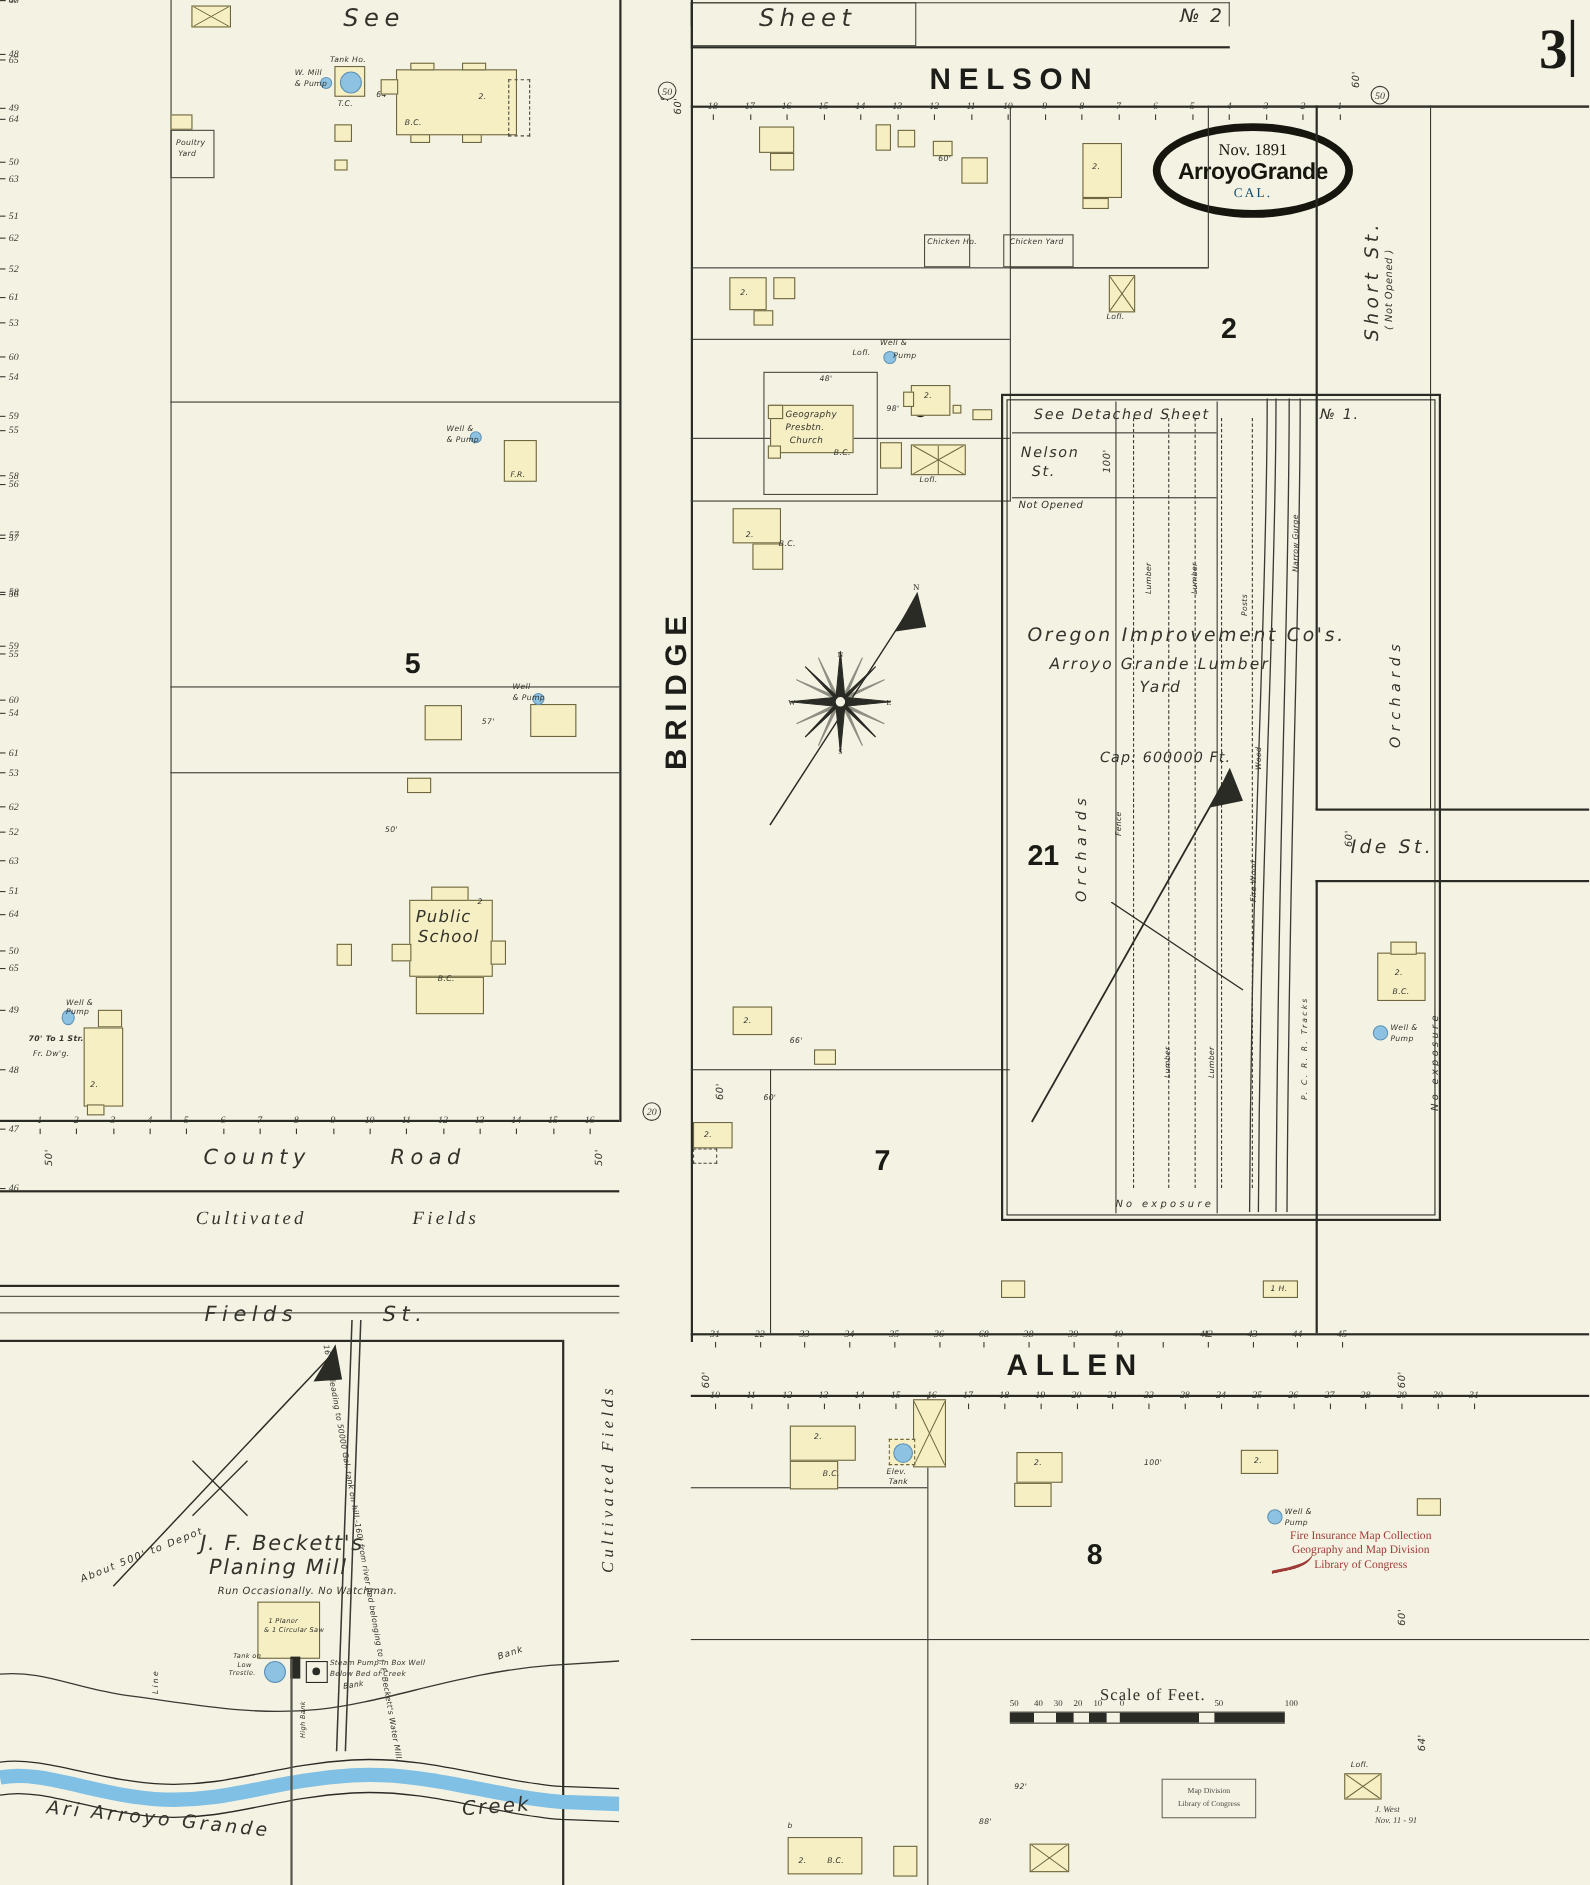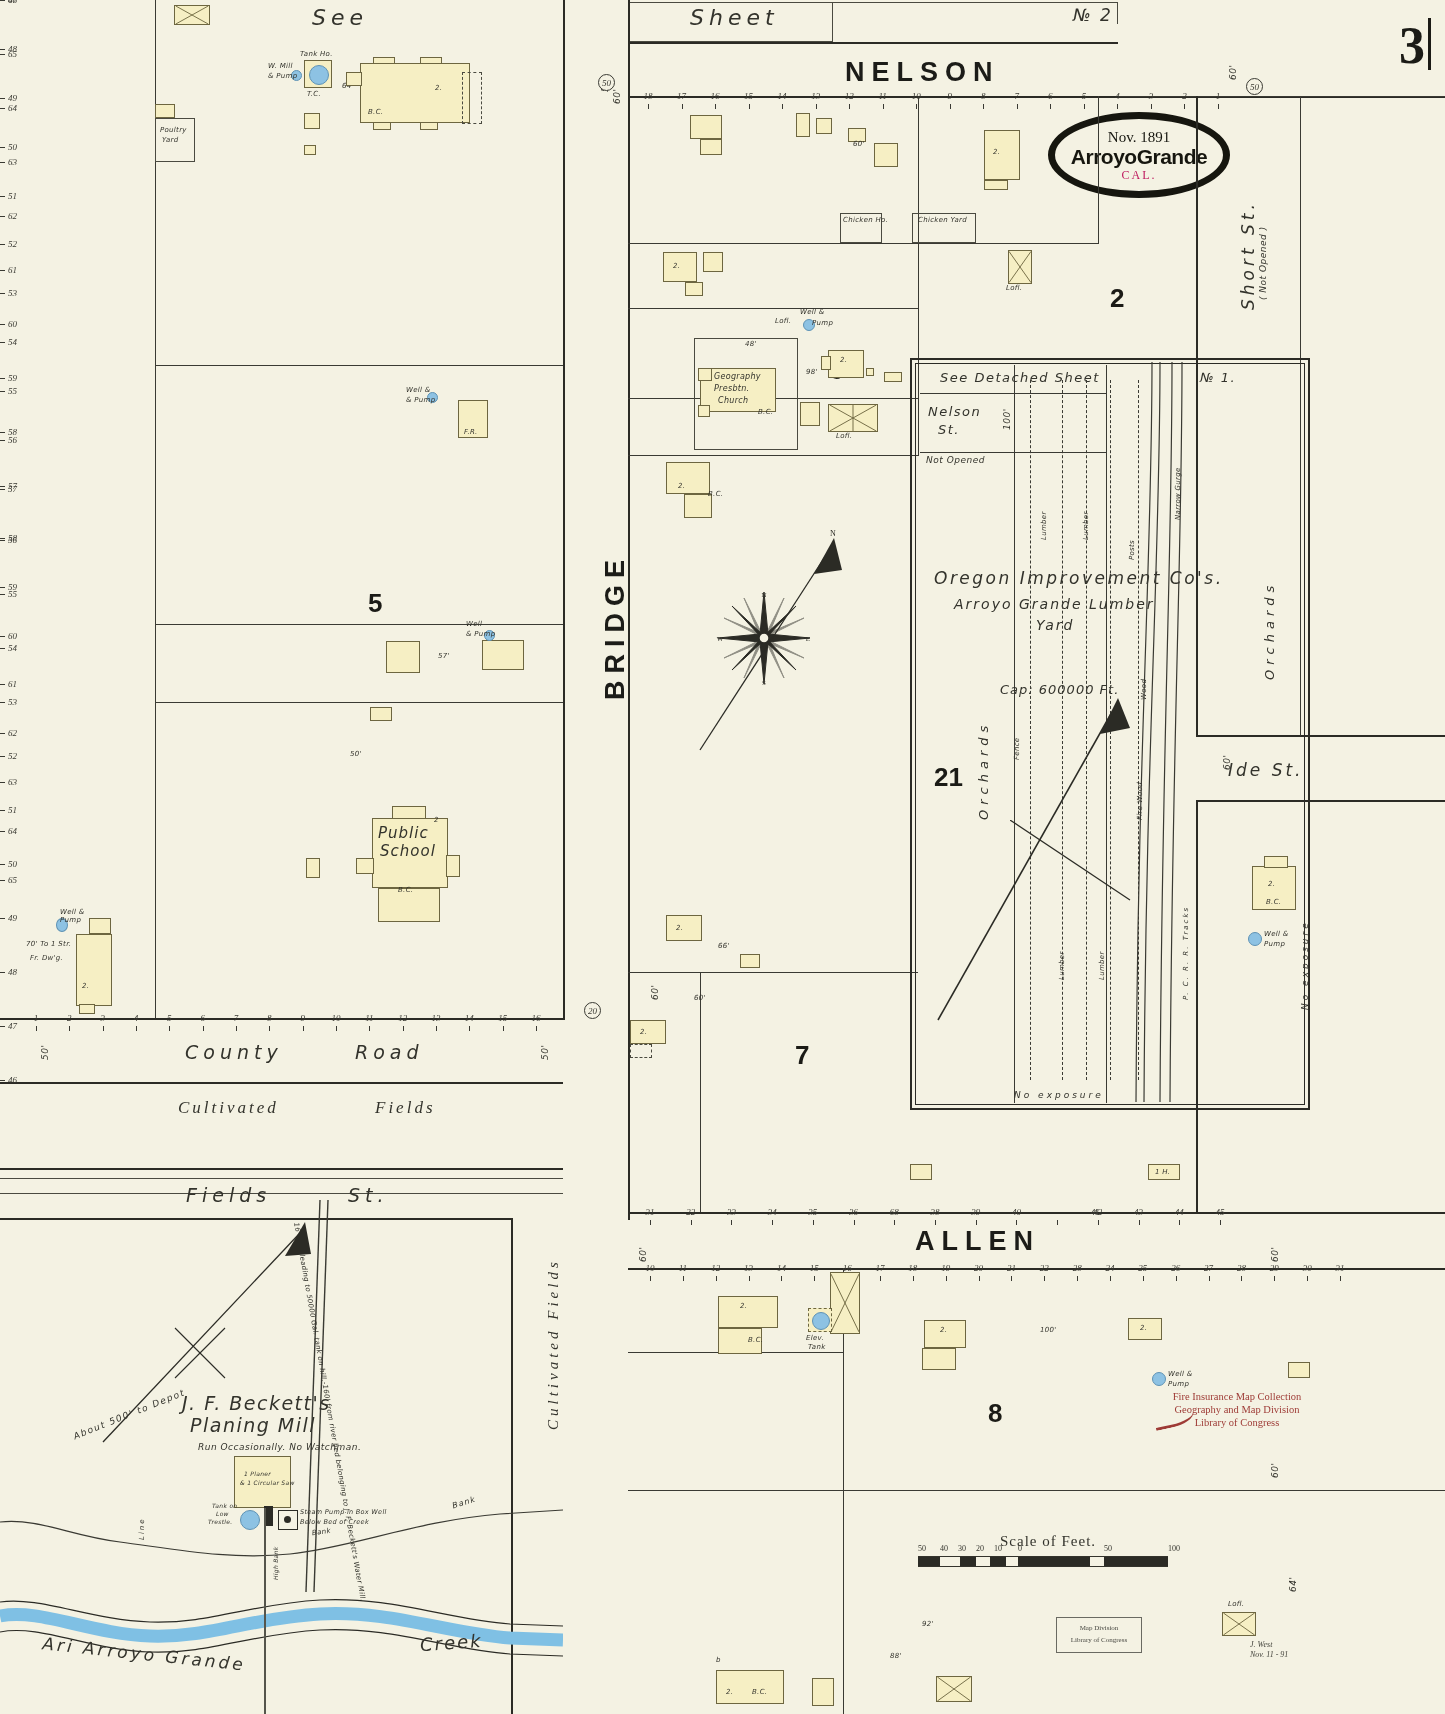--- a/index.html
+++ b/index.html
@@ -67,21 +67,21 @@
 
   
   #titleoval{
     position:absolute;left:1048px;top:112px;width:168px;height:72px;
     border:7px solid #16160f;border-radius:50%;
     display:flex;flex-direction:column;align-items:center;justify-content:center;
     background:#f4f2e3;
   }
   #titleoval .d{font-family:"Liberation Serif",serif;font-size:15px;color:#16160f;line-height:1;margin-bottom:1px;}
   #titleoval .n{font-family:"Liberation Sans",sans-serif;font-weight:bold;font-size:21px;letter-spacing:-.5px;color:#16160f;line-height:1;}
-  #titleoval .s{font-family:"Liberation Serif",serif;font-size:12px;letter-spacing:2px;color:#be185d;line-height:1;margin-top:2px;}
+  #titleoval .s{font-family:"Liberation Serif",serif;font-size:12px;letter-spacing:2px;color:#0c4a6e;line-height:1;margin-top:2px;}
 
   
   #compass{position:absolute;left:716px;top:590px;width:96px;height:96px;}
 
   
   #scalebar{position:absolute;left:918px;top:1556px;width:250px;}
   #scalebar .bar{position:relative;height:9px;background:#f4f2e3;border-top:1px solid #33332c;border-bottom:1px solid #33332c;}
   #scalebar .seg{position:absolute;top:0;height:9px;background:#2b2b25;}
   #scalebar .lbl{position:absolute;font-size:8px;font-family:"Liberation Serif",serif;color:#33332c;top:-12px;}
   #scaletitle{position:absolute;left:1000px;top:1533px;font-family:"Liberation Serif",serif;font-size:15px;color:#33332c;letter-spacing:1px;}
@@ -507,21 +507,21 @@
   <div class="hand t-tiny" style="left:434px;top:816px;">2</div>
   <div class="hand t-tiny" style="left:350px;top:750px;">50'</div>
   <div class="bldg" style="left:306px;top:858px;width:14px;height:20px;"></div>
 
   <div class="bldg" style="left:76px;top:934px;width:36px;height:72px;"></div>
   <div class="bldg" style="left:89px;top:918px;width:22px;height:16px;"></div>
   <div class="bldg" style="left:79px;top:1004px;width:16px;height:10px;"></div>
   <div class="well" style="left:56px;top:918px;width:10px;height:12px;"></div>
   <div class="hand t-tiny" style="left:60px;top:908px;">Well &amp;</div>
   <div class="hand t-tiny" style="left:60px;top:916px;">Pump</div>
-  <div class="hand t-tiny" style="left:26px;top:940px;">70' To 1 Str.</div>
+  <div class="hand t-tiny" style="left:26px;top:940px;font-weight:bold;">70' To 1 Str.</div>
   <div class="hand t-tiny" style="left:30px;top:954px;">Fr. Dw'g.</div>
   <div class="hand t-tiny" style="left:82px;top:982px;">2.</div>
 
   <div class="bldg" style="left:690px;top:115px;width:32px;height:24px;"></div>
   <div class="bldg" style="left:700px;top:139px;width:22px;height:16px;"></div>
   <div class="bldg" style="left:796px;top:113px;width:14px;height:24px;"></div>
   <div class="bldg" style="left:816px;top:118px;width:16px;height:16px;"></div>
   <div class="bldg" style="left:848px;top:128px;width:18px;height:14px;"></div>
   <div class="bldg" style="left:874px;top:143px;width:24px;height:24px;"></div>
   <div class="bldg" style="left:984px;top:130px;width:36px;height:50px;"></div>

